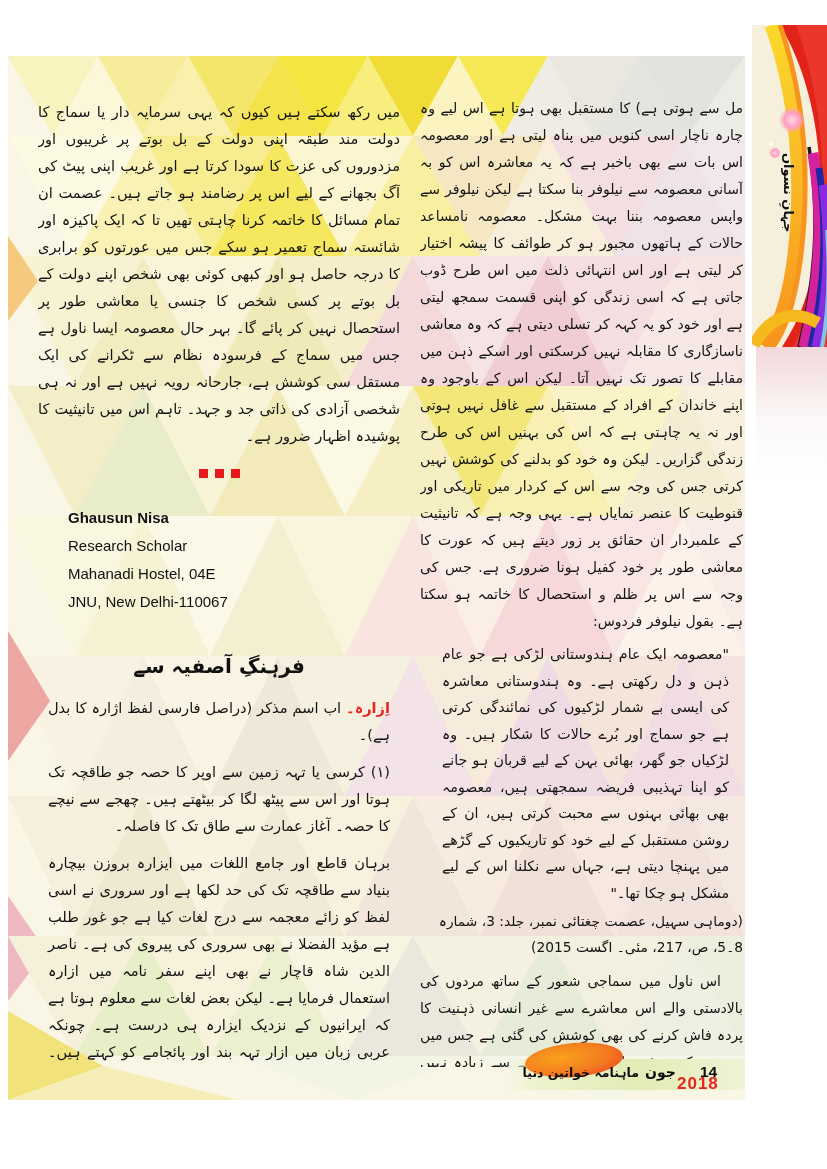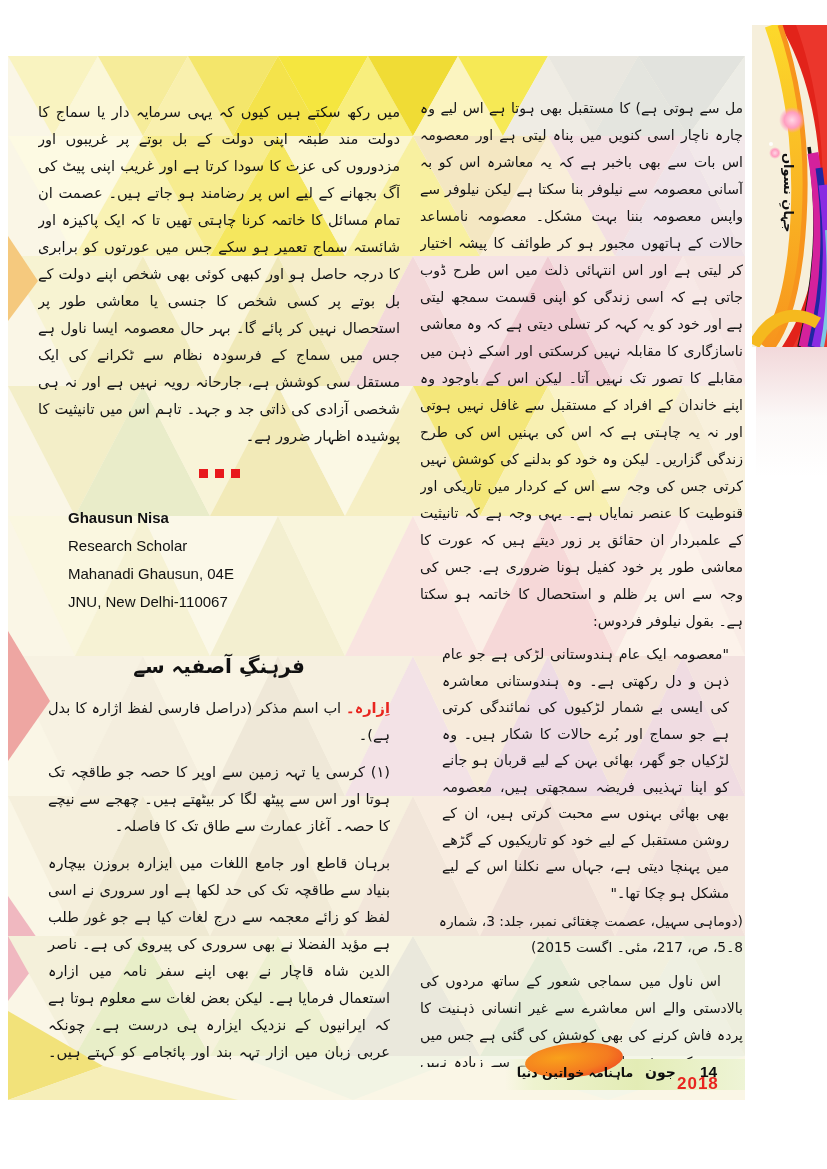--- a/index.html
+++ b/index.html
@@ -41,21 +41,21 @@
     font-family:"DejaVu Sans",sans-serif;
   }
   .banner-strip{position:absolute;left:756px;top:347px;width:71px;height:130px;
     background:linear-gradient(180deg,#f2d8da 0%,rgba(247,240,238,0.45) 55%,rgba(255,255,255,0) 100%);}
   
   .footer-band{position:absolute;left:505px;top:1059px;width:240px;height:31px;
     background:linear-gradient(90deg,rgba(243,247,220,0) 0%,#eef3cf 12%,#e3ecb5 55%,#eef4d6 100%);}
   .footer-blob{position:absolute;left:20px;top:-16px;width:98px;height:34px;border-radius:50%;
     background:radial-gradient(ellipse at 35% 40%,#f9a11b 0%,#f47b20 55%,#ee3524 100%);
     transform:rotate(-5deg);}
-  .footer-mag{position:absolute;left:6px;top:6px;width:128px;text-align:center;
+  .footer-mag{position:absolute;left:6px;top:6px;width:128px;text-align:right;
     font-size:12.5px;font-weight:700;color:#0d0d0d;direction:rtl;}
   .footer-month{position:absolute;left:140px;top:5px;font-size:14px;font-weight:700;
     color:#0d0d0d;direction:rtl;}
   .footer-year{position:absolute;left:172px;top:15px;font-size:17px;font-weight:700;
     color:#e8251f;font-family:Liberation Sans, sans-serif;letter-spacing:1px;}
   .footer-page{position:absolute;left:700px;top:1063px;font-size:15.5px;font-weight:700;
     color:#0d0d0d;font-family:Liberation Sans, sans-serif;}
 </style>
 </head>
 <body>
@@ -216,21 +216,21 @@
 
   <div class="sep">
     <i></i>
     <i></i>
     <i></i>
   </div>
 
   <div class="author">
     <div class="name">Ghausun Nisa</div>
     <div>Research Scholar</div>
-    <div>Mahanadi Ghausun, 04E</div>
+    <div>Mahanadi Hostel, 04E</div>
     <div>JNU,  New Delhi-110067</div>
   </div>
 
   <div class="gloss-head">فرہنگِ آصفیہ سے</div>
 
   <div class="entry urdu">
     <p><span class="headword">اِزارہ۔</span><span> اب اسم مذکر (دراصل فارسی لفظ اژارہ کا بدل ہے)۔</span></p>
     <p class="sense">(۱) کرسی یا تہہ زمین سے اوپر کا حصہ جو طاقچہ تک ہوتا اور اس سے پیٹھ لگا کر بیٹھتے ہیں۔ چھجے سے نیچے کا حصہ۔ آغاز عمارت سے طاق تک کا فاصلہ۔</p>
     <p>برہان قاطع اور جامع اللغات میں ایزارہ بروزن بیچارہ بنیاد سے طاقچہ تک کی حد لکھا ہے اور سروری نے اسی لفظ کو زائے معجمہ سے درج لغات کیا ہے جو غور طلب ہے مؤید الفضلا نے بھی سروری کی پیروی کی ہے۔ ناصر الدین شاہ قاچار نے بھی اپنے سفر نامہ میں ازارہ استعمال فرمایا ہے۔ لیکن بعض لغات سے معلوم ہوتا ہے کہ ایرانیوں کے نزدیک ایزارہ ہی درست ہے۔ چونکہ عربی زبان میں ازار تہہ بند اور پائجامے کو کہتے ہیں۔ اور یہ مکان کا زیریں حصہ ہوتا ہے۔ عجب نہیں کہ اسی سے ازارہ کر لیا ہو کیونکہ معماروں کی اکثر اصطلاحیں عربی زبان سے ماخوذ ہیں۔ اس خیال سے عجب نہیں جو فارسی والوں نے تہہ بند کی مشابہت سے ازار دیوار یا مکان بنا لیا ہو۔</p>
   </div>

